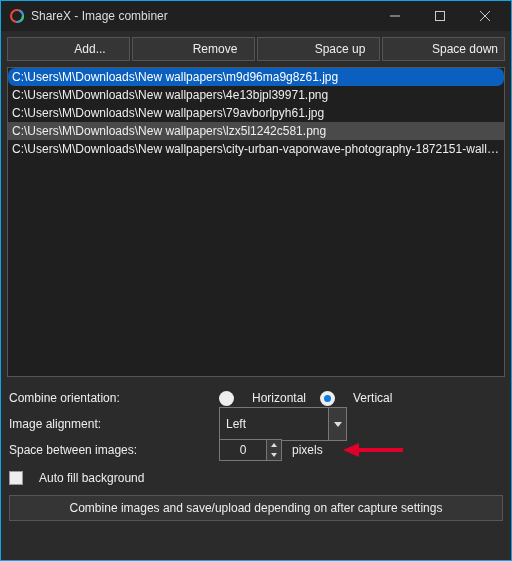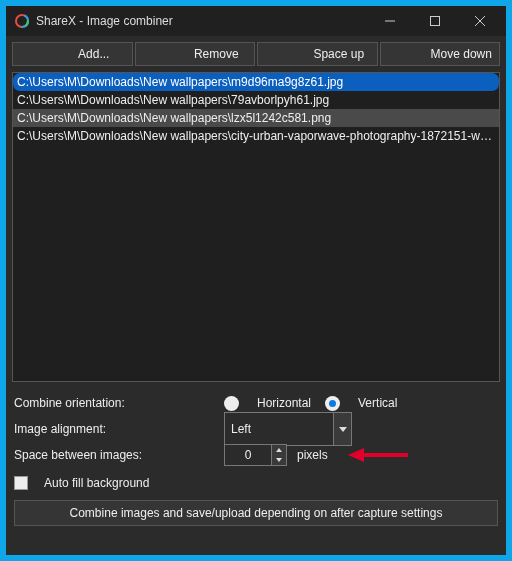--- a/index.html
+++ b/index.html
@@ -1,17 +1,17 @@
 <!DOCTYPE html>
 <html><head>
 <meta charset="utf-8">
 <style>
   * { box-sizing: border-box; margin: 0; padding: 0; font-family: "Segoe UI", Arial, sans-serif; }
   body { background: #111; width: 512px; height: 561px; overflow: hidden; }
-  .window { width: 512px; height: 561px; background: #2b2b2b; border: 6px solid #0ea5e9; display: flex; flex-direction: column; }
+  .window { width: 512px; height: 561px; background: #2b2b2b; border: 1px solid #0ea5e9; display: flex; flex-direction: column; }
   .titlebar { height: 30px; background: #202020; display: flex; align-items: center; padding: 0 4px 0 8px; color: #ddd; font-size: 12px; }
   .title-icon { width: 16px; height: 16px; margin-right: 6px; display: flex; align-items: center; justify-content: center; }
   .title-text { flex: 1; }
   .win-controls { display: flex; height: 100%; }
   .win-btn { width: 45px; height: 100%; display: flex; align-items: center; justify-content: center; color: #ccc; }
   .win-btn svg { width: 10px; height: 10px; stroke: #ccc; stroke-width: 1; fill: none; }
   .toolbar { display: flex; gap: 2px; padding: 6px 6px 4px 6px; }
   .btn { flex: 1; height: 24px; background: #353535; border: 1px solid #555; color: #eee; font-size: 12px; display: flex; align-items: center; justify-content: center; padding-left: 43px; }
   .listbox { margin: 2px 6px 6px 6px; height: 310px; background: #1f1f1f; border: 1px solid #555; overflow: hidden; color: #eee; font-size: 12px; }
   .row { padding: 1px 4px; white-space: nowrap; overflow: hidden; text-overflow: ellipsis; line-height: 16px; }
@@ -71,25 +71,26 @@
             <line x1="10" y1="0" x2="0" y2="10"></line>
           </svg>
         </div>
     </div>
   </div>
 
   <div class="toolbar">
     <div class="btn">Add...</div>
     <div class="btn">Remove</div>
     <div class="btn">Space up</div>
-    <div class="btn">Move down</div>
+    <div class="btn">Space down</div>
   </div>
 
   <div class="listbox">
     <div class="row selected">C:\Users\M\Downloads\New wallpapers\m9d96ma9g8z61.jpg</div>
+    <div class="row">C:\Users\M\Downloads\New wallpapers\4e13bjpl39971.png</div>
     <div class="row">C:\Users\M\Downloads\New wallpapers\79avborlpyh61.jpg</div>
     <div class="row highlight">C:\Users\M\Downloads\New wallpapers\lzx5l1242c581.png</div>
     <div class="row">C:\Users\M\Downloads\New wallpapers\city-urban-vaporwave-photography-1872151-wallhere.com.jpg</div>
   </div>
 
   <div class="controls">
 
     <div class="ctrl-row">
       <div class="ctrl-label">Combine orientation:</div>
       <div class="radios">

